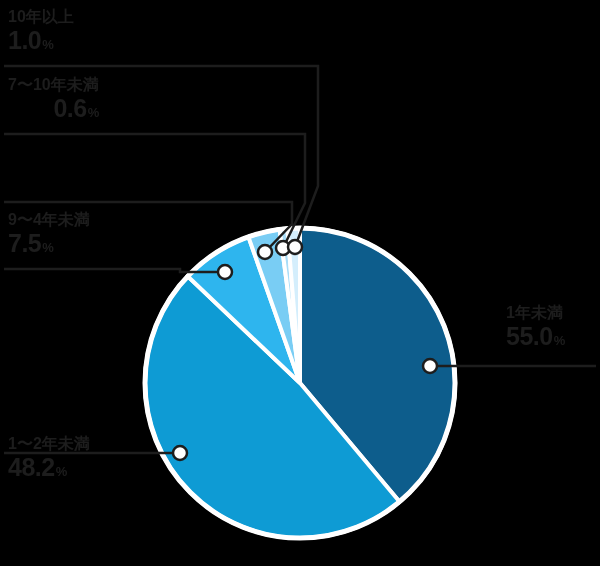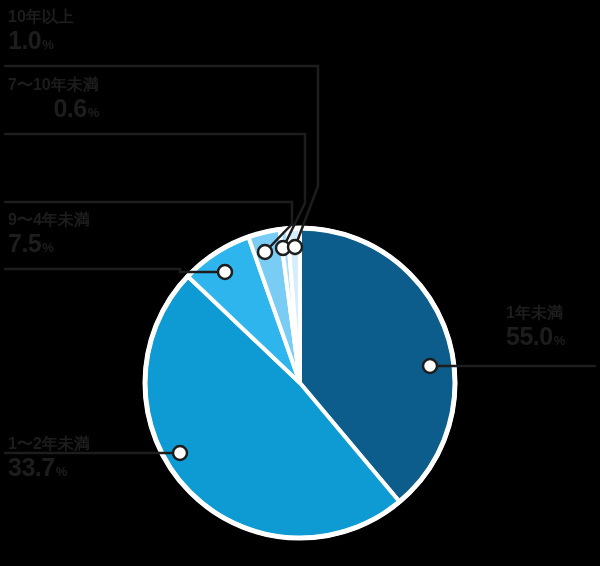--- a/index.html
+++ b/index.html
@@ -121,21 +121,21 @@
 
   </svg>
 
   <div class="callout-label label-right" id="label-0">
     <span class="cat">1年未満</span>
     <span class="val"><span>55.0</span><span class="pct-sign">%</span></span>
   </div>
 
   <div class="callout-label label-left" id="label-1">
     <span class="cat">1〜2年未満</span>
-    <span class="val"><span>33.7</span><span class="pct-sign">%</span></span>
+    <span class="val"><span>48.2</span><span class="pct-sign">%</span></span>
   </div>
 
   <div class="callout-label label-left" id="label-2">
     <span class="cat">9〜4年未満</span>
     <span class="val"><span>7.5</span><span class="pct-sign">%</span></span>
   </div>
 
 
   <div class="callout-label label-left" id="label-4">
     <span class="cat">7〜10年未満</span>

